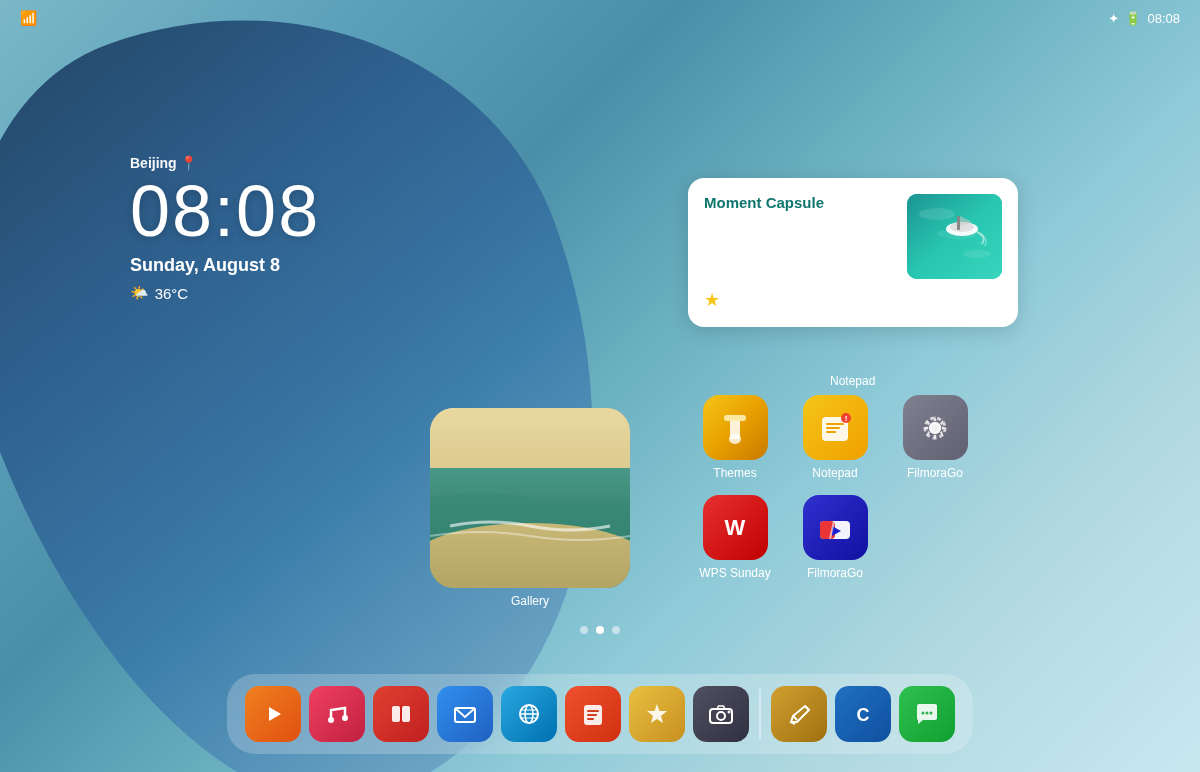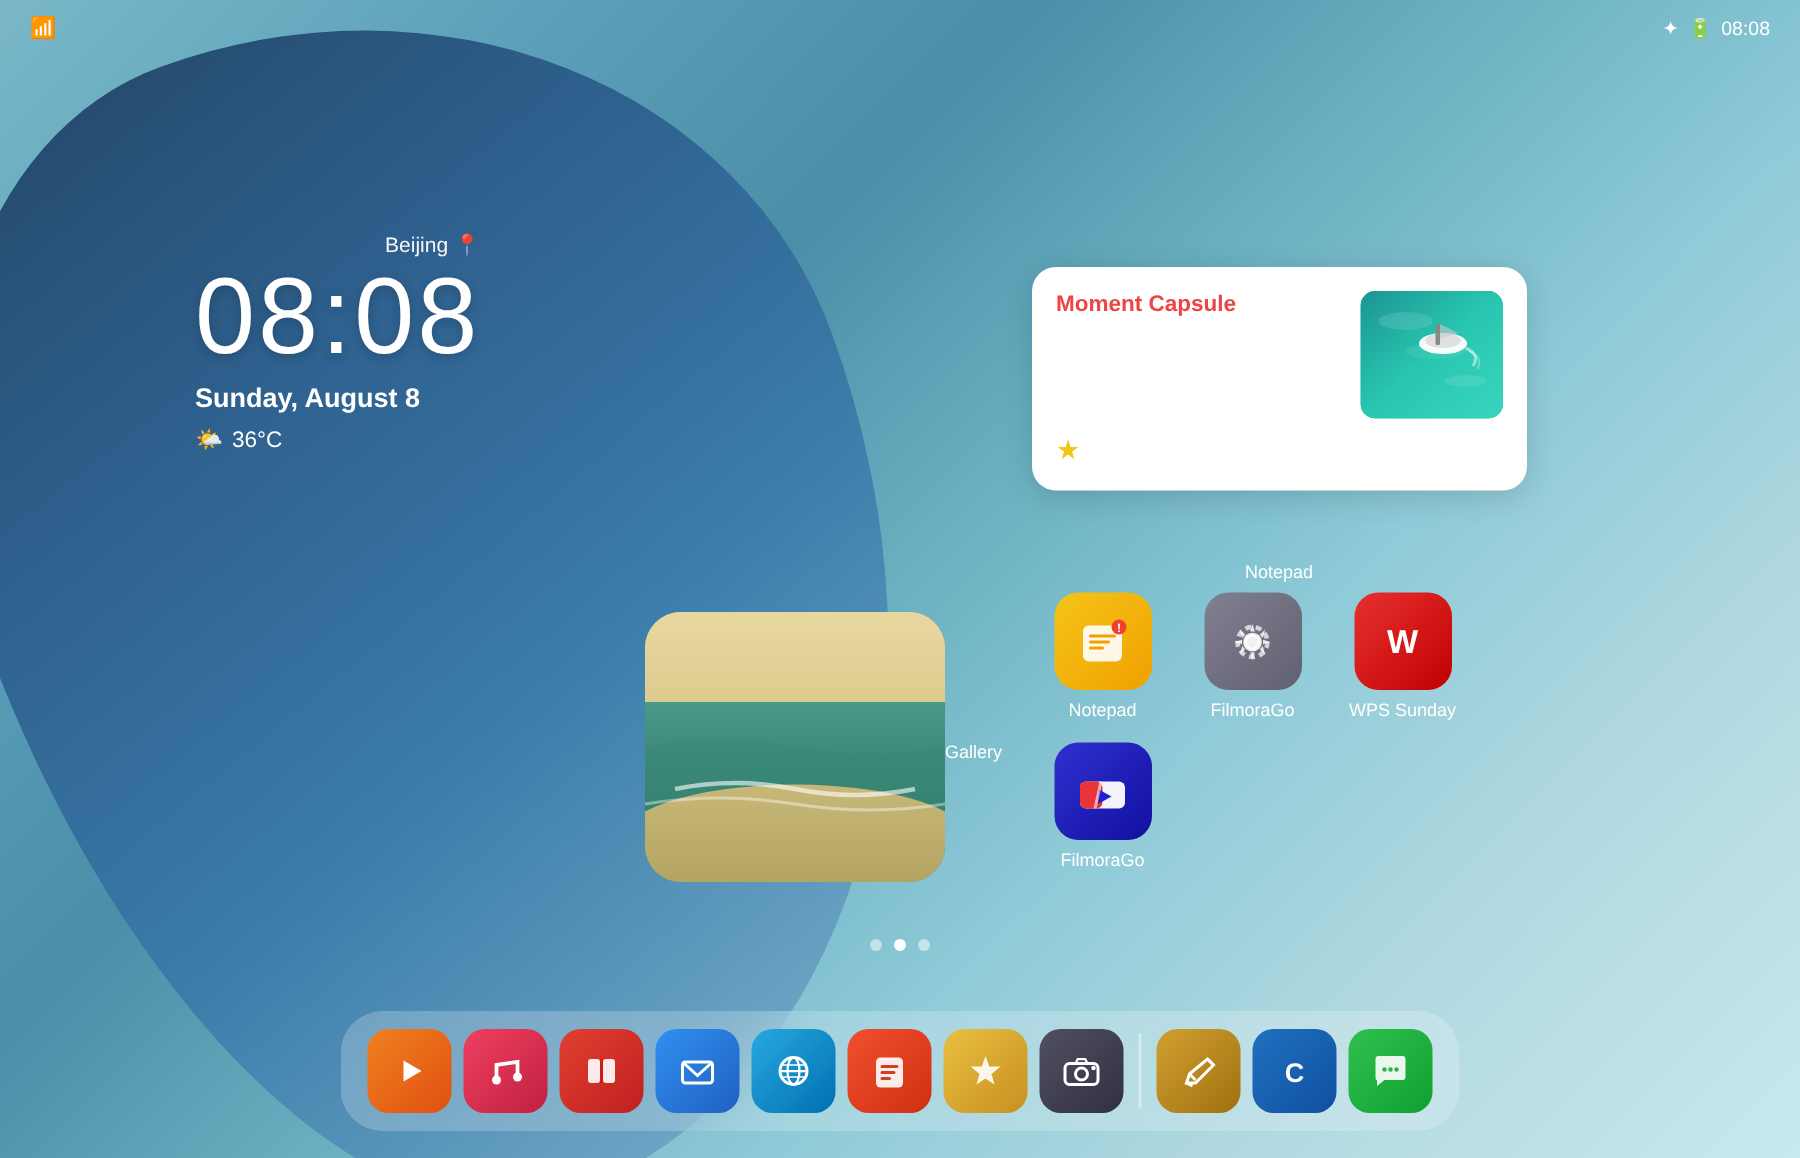--- a/index.html
+++ b/index.html
@@ -53,27 +53,26 @@
     
     #clock-widget {
       position: absolute;
       top: 155px;
       left: 130px;
       color: white;
       z-index: 50;
     }
     .city-label {
       font-size: 14px;
-      font-weight: 400;
+      font-weight: 700;
       margin-bottom: 4px;
       display: flex;
       align-items: center;
       gap: 4px;
       opacity: 0.95;
-      justify-content: flex-end;
     }
     .clock-time {
       font-size: 72px;
       font-weight: 300;
       letter-spacing: 2px;
       line-height: 1;
       margin-bottom: 8px;
       text-shadow: 0 2px 8px rgba(0,0,0,0.2);
     }
     .clock-date {
@@ -104,21 +103,21 @@
       z-index: 50;
     }
     .notepad-content {
       display: flex;
       gap: 12px;
     }
     .notepad-text-area { flex: 1; }
     .notepad-title {
       font-size: 15px;
       font-weight: 700;
-      color: #ef4444;
+      color: #0f766e;
       margin-bottom: 1px;
     }
     .notepad-body {
       font-size: 12px;
       color: #444;
       line-height: 1.5;
     }
     .notepad-image {
       width: 95px;
       height: 85px;
@@ -150,21 +149,21 @@
       z-index: 50;
     }
 
     
     #gallery-folder {
       position: absolute;
       top: 408px;
       left: 430px;
       z-index: 50;
       display: flex;
-      flex-direction: row;
+      flex-direction: column;
       align-items: center;
     }
     .folder-box {
       width: 200px;
       height: 180px;
       border-radius: 24px;
       overflow: hidden;
       background: linear-gradient(160deg, #e8d8a0 0%, #d4c080 30%, #5a9888 60%, #3a7870 100%);
       display: flex;
       align-items: flex-end;
@@ -390,20 +389,32 @@
       <path d="M20 118 Q60 110 100 118 Q140 126 180 118" stroke="rgba(255,255,255,0.6)" stroke-width="3" fill="none"></path>
       <path d="M0 128 Q50 120 100 128 Q150 136 200 128" stroke="rgba(255,255,255,0.4)" stroke-width="2" fill="none"></path>
     </svg>
     <span class="folder-label-text">My favorites</span>
   </div>
   <span class="gallery-name">Gallery</span>
 </div>
 
 <div id="app-grid">
 
+  <div class="app-icon">
+    <div class="app-icon-img icon-themes">
+
+      <svg width="38" height="38" viewBox="0 0 38 38" xmlns="http://www.w3.org/2000/svg">
+        <rect x="8" y="6" width="22" height="6" rx="3" fill="white" opacity="0.9"></rect>
+        <rect x="14" y="10" width="10" height="20" rx="2" fill="white" opacity="0.85"></rect>
+        <ellipse cx="19" cy="30" rx="6" ry="5" fill="#fff" opacity="0.8"></ellipse>
+        <rect x="8" y="6" width="22" height="6" rx="3" fill="rgba(255,200,0,0.3)"></rect>
+      </svg>
+    </div>
+    <span class="app-icon-label">Themes</span>
+  </div>
 
   <div class="app-icon">
     <div class="app-icon-img icon-notepad" style="position:relative;">
       <svg width="38" height="38" viewBox="0 0 38 38" xmlns="http://www.w3.org/2000/svg">
         <rect x="6" y="8" width="26" height="24" rx="4" fill="white" opacity="0.9"></rect>
         <rect x="10" y="14" width="18" height="2" rx="1" fill="#f0a000"></rect>
         <rect x="10" y="18" width="14" height="2" rx="1" fill="#f0a000"></rect>
         <rect x="10" y="22" width="10" height="2" rx="1" fill="#f0a000"></rect>
         <rect x="25" y="4" width="10" height="10" rx="5" fill="#f04030"></rect>
         <text x="30" y="12" text-anchor="middle" font-size="8" fill="white" font-weight="bold">!</text>

